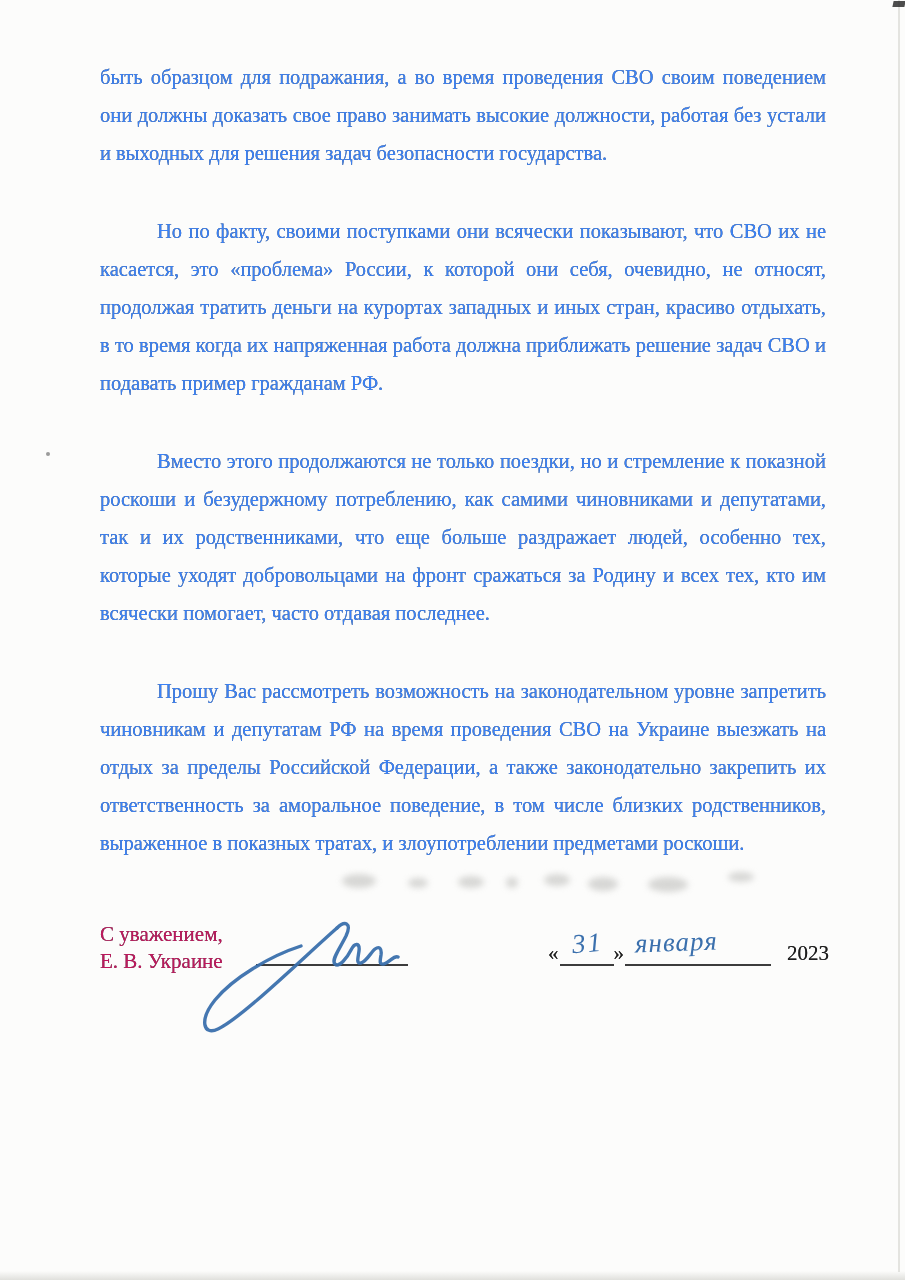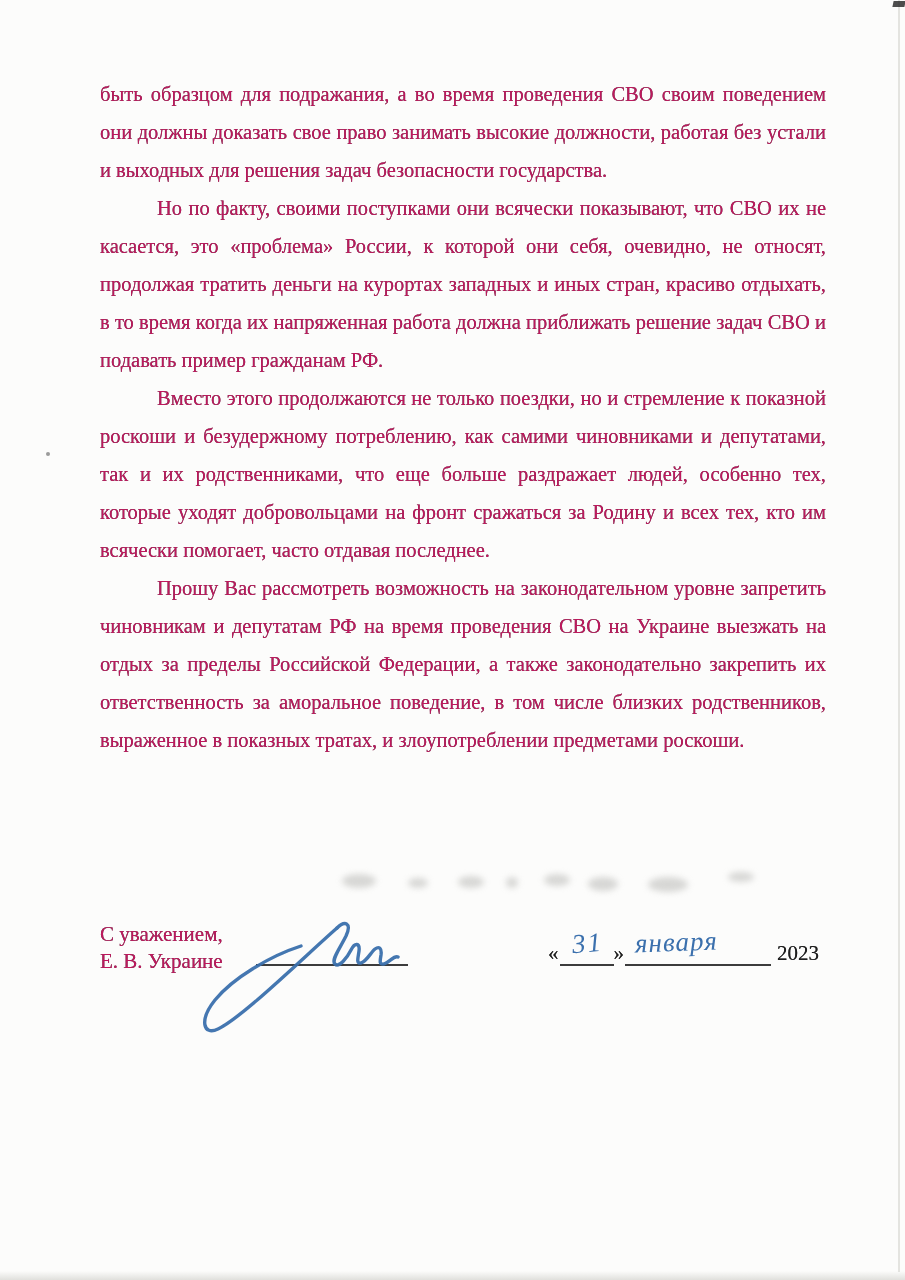--- a/index.html
+++ b/index.html
@@ -49,29 +49,29 @@
   }
   .ghost-band i {
     position: absolute;
     display: block;
     background: #b9b9b6;
     border-radius: 50%;
   }
   
   .body-text {
     position: absolute;
-    left: 100px; top: 75px; width: 726px;
+    left: 100px; top: 58px; width: 726px;
     font-size: 20.5px;
     line-height: 38px;
     text-align: justify;
-    color: #be185d;
+    color: #3b82f6;
     text-shadow: 0 0 0.6px rgba(10,10,10,0.75);
   }
   .body-text p { margin: 0; }
-  .body-text p.indent { text-indent: 57px; }
+  .body-text p.indent { text-indent: 57px; margin-top: 40px; }
   
   .signoff {
     position: absolute;
     left: 100px; top: 921px;
     font-size: 21px;
     line-height: 27px;
     color: #be185d;
     text-shadow: 0 0 0.6px rgba(10,10,10,0.75);
     text-align: right;
   }
@@ -116,21 +116,21 @@
     transform: rotate(-5deg);
     letter-spacing: 2px;
   }
   .hand-month {
     left: 10px; top: -9px;
     font-size: 27px;
     transform: rotate(-2deg);
     letter-spacing: 1px;
   }
   .quote { letter-spacing: 1px; }
-  .year { margin-left: 6px; }
+  .year { margin-left: 16px; }
 </style>
 </head>
 <body>
 
 <div class="page">
 
   <div class="edge-line-right"></div>
   <div class="corner-mark"></div>
   <div class="bottom-strip"></div>
   <div class="speck"></div>

